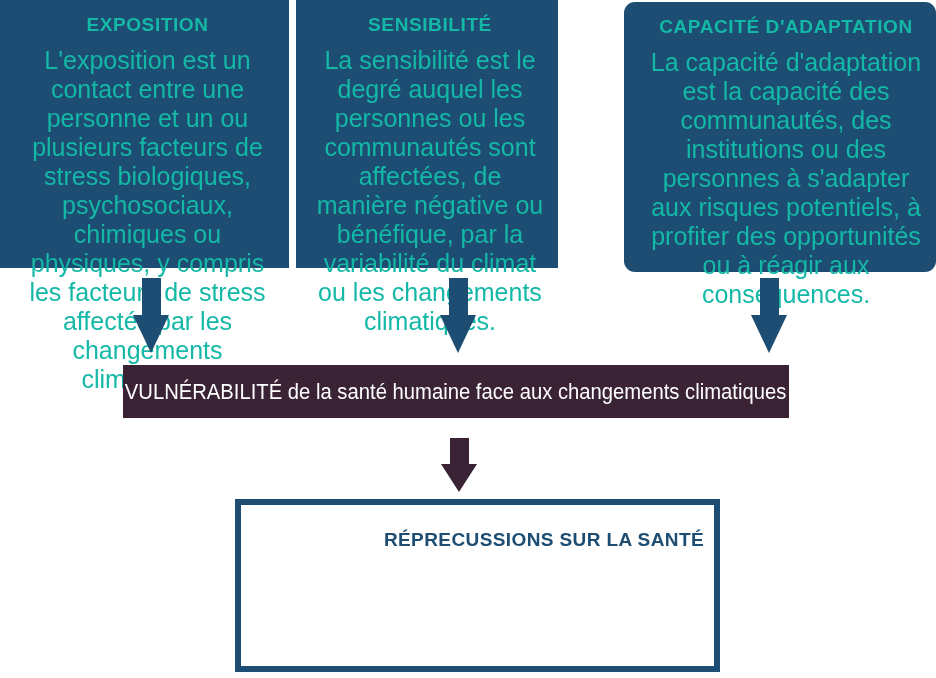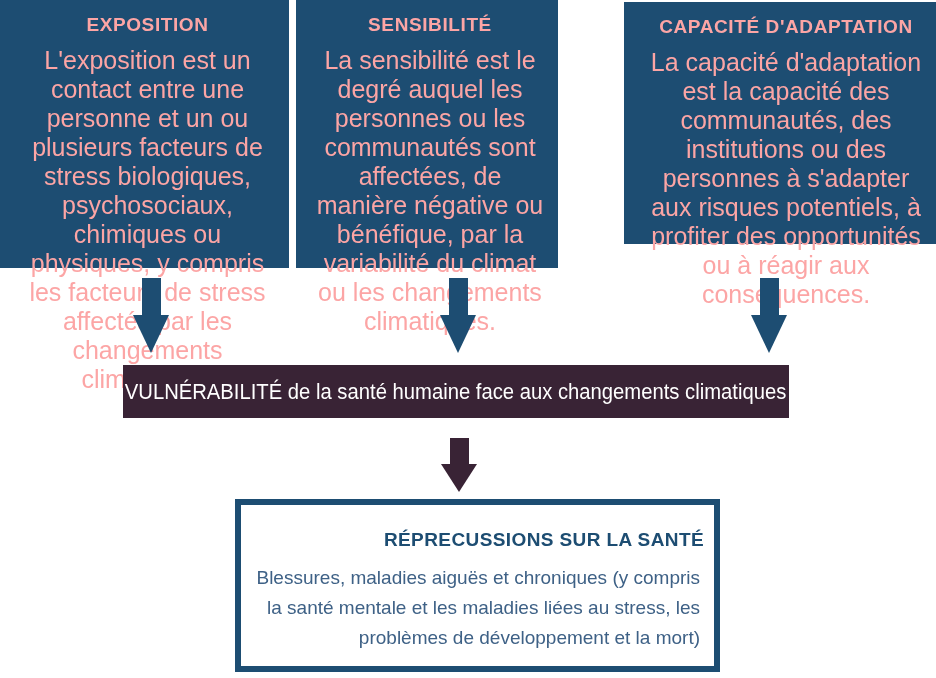--- a/index.html
+++ b/index.html
@@ -14,26 +14,26 @@
     height: 678px;
     background: #ffffff;
     overflow: hidden;
   }
 
   
   .top-box {
     position: absolute;
     top: 0;
     background: #1d4d72;
-    color: #fca5a5;
+    color: #14b8a6;
     box-sizing: border-box;
   }
   .box-1 { left: 0;     width: 289px; height: 268px; padding: 10px 8px 0 14px; }
   .box-2 { left: 296px; width: 262px; height: 268px; padding: 10px 10px 0 16px; }
-  .box-3 { left: 624px; width: 312px; height: 242px; top: 2px; padding: 10px 8px 0 20px; }
+  .box-3 { left: 624px; width: 312px; height: 270px; top: 2px; padding: 10px 8px 0 20px; border-radius: 11px; }
 
   .box-title {
     font-size: 19px;
     font-weight: bold;
     letter-spacing: 0.6px;
     text-align: center;
     margin: 4px 0 10px 0;
   }
   .box-body {
     font-size: 25px;
@@ -156,16 +156,15 @@
     <span class="bar-text">VULNÉRABILITÉ de la santé humaine face aux changements climatiques</span>
   </div>
 
   <div class="arrow arrow-purple">
     <div class="shaft"></div>
     <div class="head"></div>
   </div>
 
   <div class="outcome-box">
     <div class="outcome-title">RÉPRECUSSIONS SUR LA SANTÉ</div>
-    <div class="outcome-body">Blessures, maladies aiguës et chroniques (y compris la santé mentale et les maladies liées au stress, les problèmes de développement et la mort)</div>
   </div>
 
 </div>
 
 </body></html>

